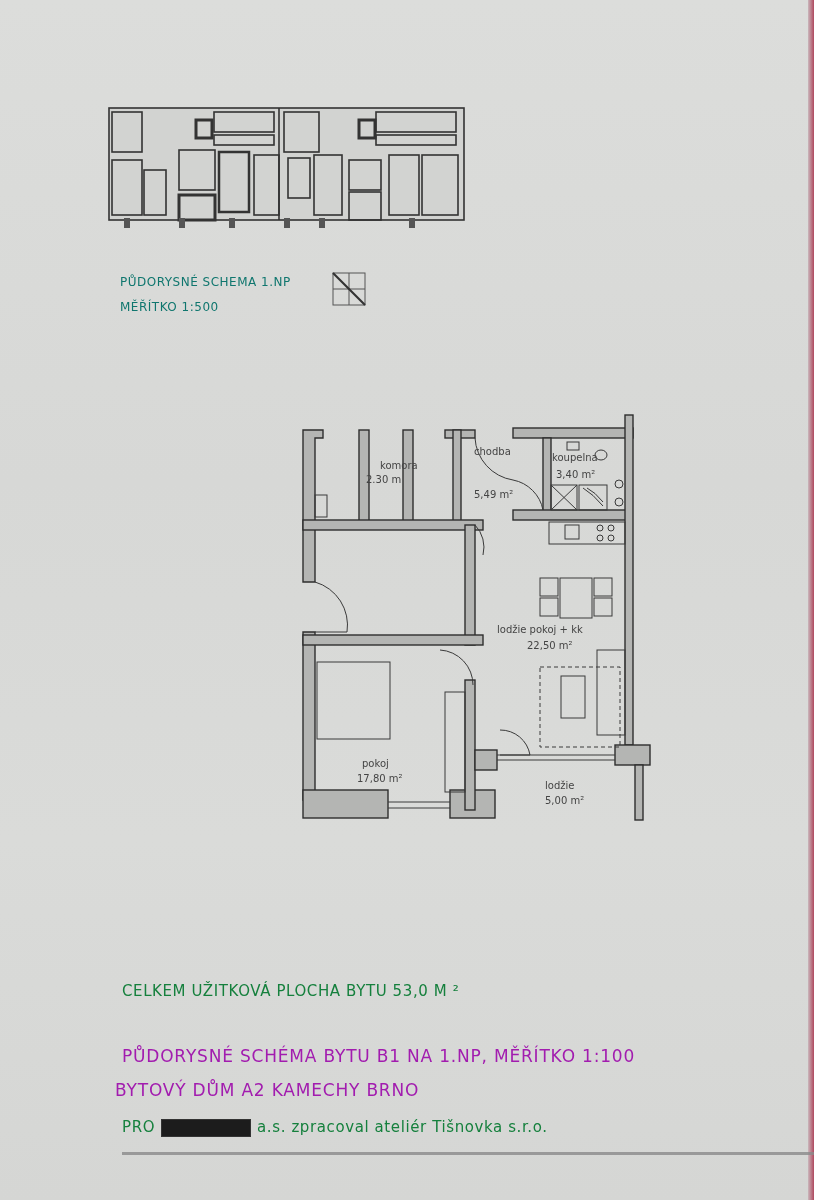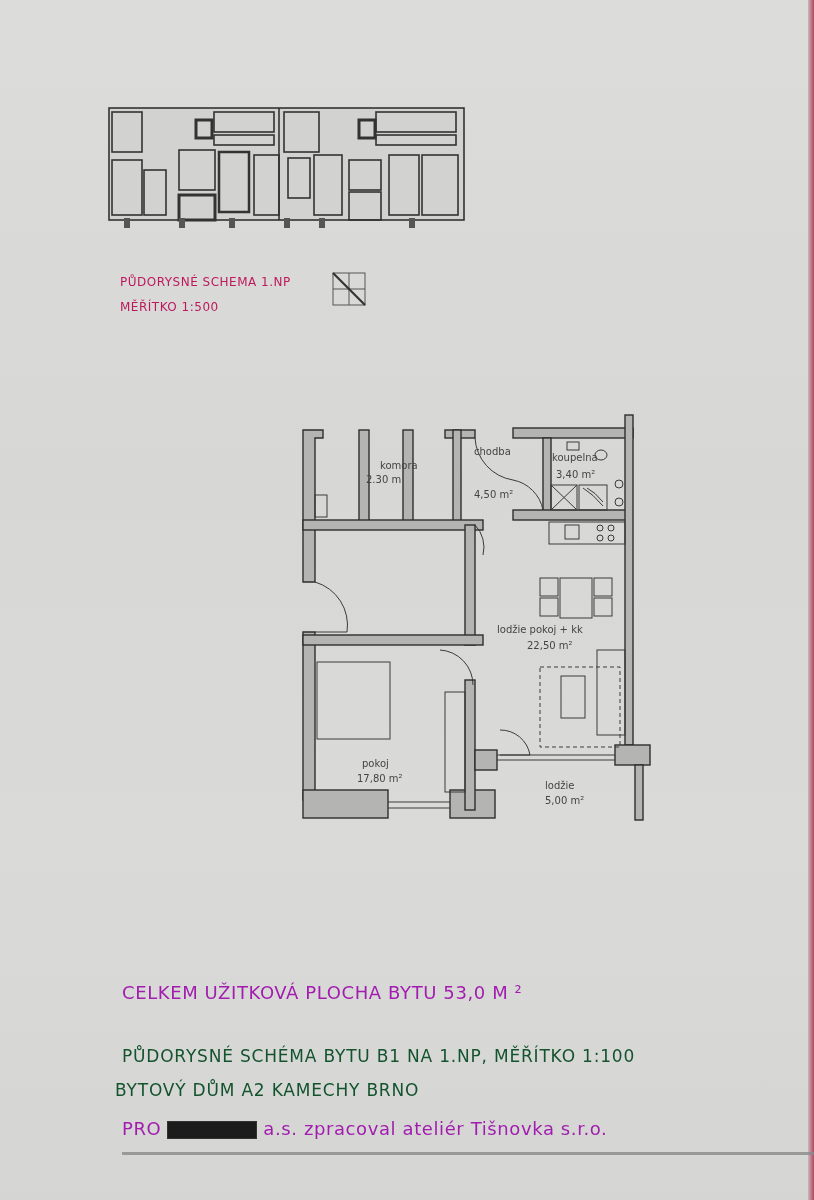--- a/index.html
+++ b/index.html
@@ -8,23 +8,23 @@
     background:#d9dad8;
     font-family:"DejaVu Sans", sans-serif;
     color:#3a3a3a;
   }
   .paper {
     position:absolute; left:0; top:0; width:808px; height:1200px;
     background:linear-gradient(180deg,#dcdddb 0%,#d7d8d6 40%,#dadbd9 70%,#d5d6d4 100%);
   }
   .edge { position:absolute; right:0; top:0; width:6px; height:1200px; background:linear-gradient(90deg,#c9b7bc,#b0485e); }
   .txt { position:absolute; white-space:nowrap; letter-spacing:0.5px; }
-  .small { font-size:12px; color:#be185d; }
-  .big { font-size:17px; color:#14532d; letter-spacing:0.8px;text-align:right; }
-  .mid { font-size:18px; color:#a21caf; letter-spacing:0.6px;}
+  .small { font-size:12px; color:#0f766e; }
+  .big { font-size:17px; color:#a21caf; letter-spacing:0.8px;text-align:right; }
+  .mid { font-size:15px; color:#15803d; letter-spacing:0.6px;}
   .lbl { font-size:10px; color:#444; position:absolute; text-align:center; white-space:nowrap; }
   .redact { display:inline-block; width:88px; height:16px; background:#1c1c1c; vertical-align:middle; margin:0 6px; border:1px solid #333;}
   .rule { position:absolute; left:122px; top:1152px; width:692px; height:3px; background:#8a8a8a; opacity:0.8; }
   svg { position:absolute; }
 </style>
 </head>
 <body>
 
 <div class="paper"></div>
 <div class="edge"></div>
@@ -152,21 +152,21 @@
     <ellipse cx="306" cy="45" rx="6" ry="5"></ellipse>
     <circle cx="324" cy="74" r="4"></circle>
       <circle cx="324" cy="92" r="4"></circle>
     <rect x="20" y="85" width="12" height="22"></rect>
   </g>
 </svg>
 
 <div class="lbl" style="left:380px;top:460px">komora</div>
 <div class="lbl" style="left:366px;top:474px">2.30 m</div>
 <div class="lbl" style="left:474px;top:446px">chodba</div>
-<div class="lbl" style="left:474px;top:489px">4,50 m²</div>
+<div class="lbl" style="left:474px;top:489px">5,49 m²</div>
 <div class="lbl" style="left:552px;top:452px">koupelna</div>
 <div class="lbl" style="left:556px;top:469px">3,40 m²</div>
 <div class="lbl" style="left:497px;top:624px">lodžie pokoj + kk</div>
 <div class="lbl" style="left:527px;top:640px">22,50 m²</div>
 <div class="lbl" style="left:362px;top:758px">pokoj</div>
 <div class="lbl" style="left:357px;top:773px">17,80 m²</div>
 <div class="lbl" style="left:545px;top:780px">lodžie</div>
 <div class="lbl" style="left:545px;top:795px">5,00 m²</div>
 
 <div class="txt mid" style="left:122px;top:982px">CELKEM UŽITKOVÁ PLOCHA BYTU 53,0 M ²</div>

